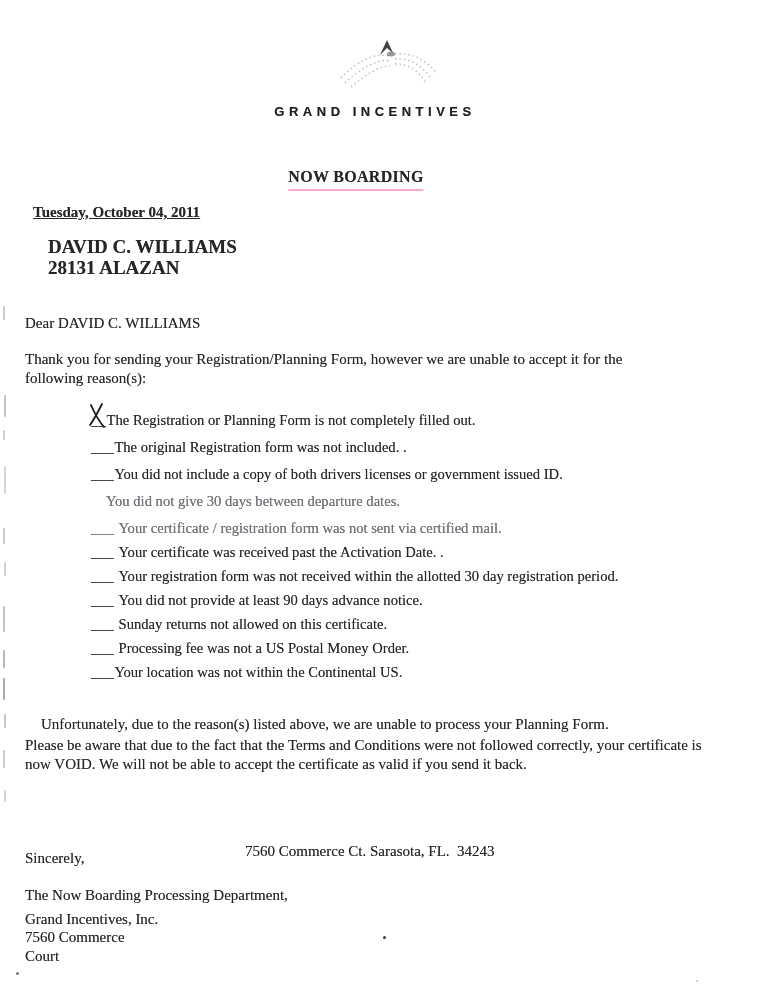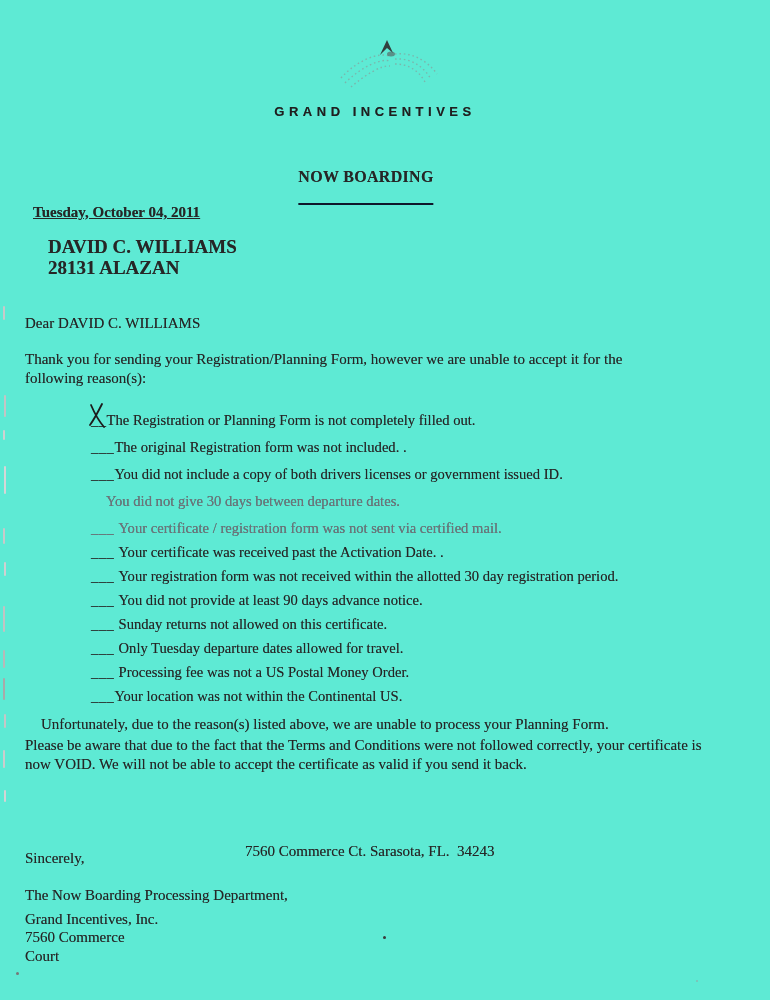--- a/index.html
+++ b/index.html
@@ -1,36 +1,36 @@
 <!DOCTYPE html>
 <html><head>
 <meta charset="utf-8">
 <style>
   html,body{margin:0;padding:0;background:#e8e8e8;}
   .page{
     position:relative;
     width:770px;height:1000px;
-    background:#5eead4;
+    background:#ffffff;
     font-family:"Liberation Serif","DejaVu Serif",serif;
     color:#262626;
     overflow:hidden;
     text-shadow:0 0 .45px rgba(40,40,40,.55);
   }
   
   .logo-icon{position:absolute;left:327px;top:38px;width:120px;height:52px;}
   .brand{
     position:absolute;top:104px;left:calc(50% - 10px);transform:translateX(-50%);
     font-family:"Liberation Sans","DejaVu Sans",sans-serif;
     font-size:13px;font-weight:600;letter-spacing:4.5px;color:#1f1f1f;
     white-space:nowrap;
   }
   .heading{
     position:absolute;top:168px;left:calc(50% - 29px);transform:translateX(-50%);
     font-size:16px;font-weight:bold;letter-spacing:.3px;
-    border-bottom:2px solid #0f172a;padding-bottom:17px;white-space:nowrap;margin-left:10px;
+    border-bottom:2px solid #f9a8d4;padding-bottom:3px;white-space:nowrap;
   }
   
   .date{position:absolute;left:33px;top:204px;font-size:15px;font-weight:bold;text-decoration:underline;}
   .recipient{position:absolute;left:48px;top:236px;font-size:19px;font-weight:bold;line-height:21px;}
   .salutation{position:absolute;left:25px;top:315px;font-size:15px;}
   .intro{position:absolute;left:25px;top:350px;width:628px;font-size:15px;line-height:18.5px;margin:0;}
   
   .reason-list{position:absolute;left:75px;top:396px;width:650px;margin:16px;padding:0;list-style:none;}
   .reason-list li{position:relative;font-size:14.6px;line-height:17px;margin:0 0 10px 0;}
   .reason-list li:nth-child(n+5){margin-bottom:7px;}
@@ -105,23 +105,20 @@
       <li>
     <span class="blank">___ </span><span>Your registration form was not received within the allotted 30 day registration period.</span>
   </li>
       <li>
     <span class="blank">___ </span><span>You did not provide at least 90 days advance notice.</span>
   </li>
       <li>
     <span class="blank">___ </span><span>Sunday returns not allowed on this certificate.</span>
   </li>
       <li>
-    <span class="blank">___ </span><span>Only Tuesday departure dates allowed for travel.</span>
-  </li>
-      <li>
     <span class="blank">___ </span><span>Processing fee was not a US Postal Money Order.</span>
   </li>
       <li>
     <span class="blank">___</span><span>Your location was not within the Continental US.</span>
   </li>
     </ul>
 
   <p class="outro1">Unfortunately, due to the reason(s) listed above, we are unable to process your Planning Form.</p>
   <p class="outro2">Please be aware that due to the fact that the Terms and Conditions were not followed correctly, your certificate is now VOID. We will not be able to accept the certificate as valid if you send it back.</p>
 

